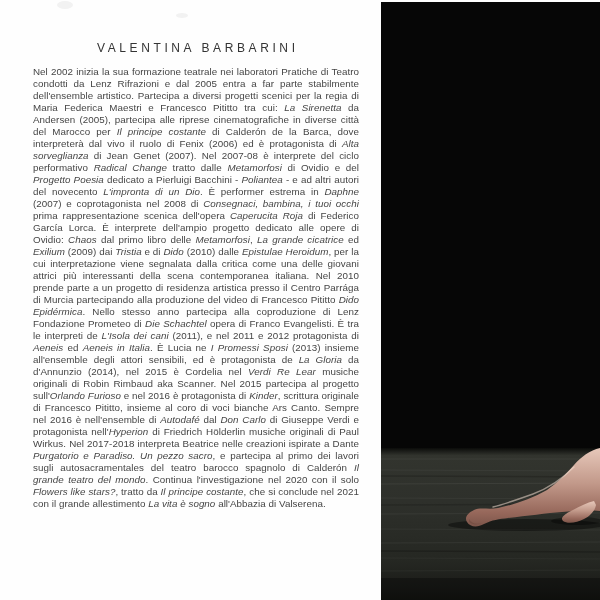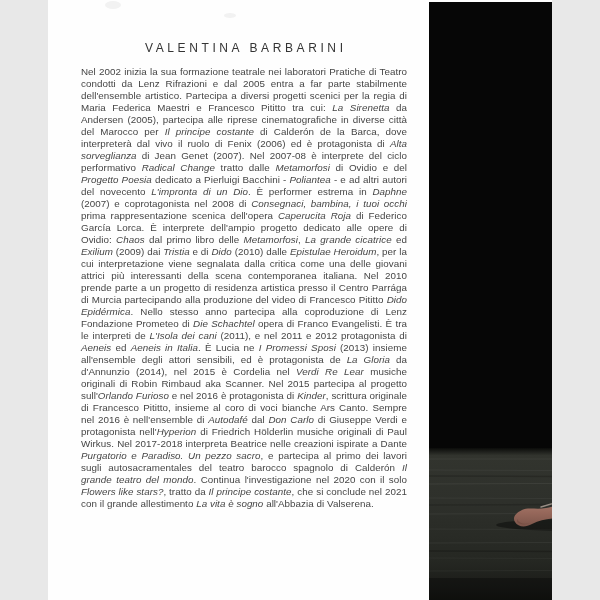--- a/index.html
+++ b/index.html
@@ -1,17 +1,17 @@
 <!DOCTYPE html>
 <html><head>
 <meta charset="utf-8">
 <style>
   html,body { margin:0; padding:0; background:#e8e8e8; }
   .page {
-    position:relative; width:504px; height:600px; background:#fefefe;
+    position:relative; width:600px; height:600px; background:#fefefe;
     font-family:"Liberation Sans","DejaVu Sans",sans-serif; overflow:hidden;
     margin:0 auto;
   }
   .title {
     position:absolute; left:33px; top:41px; width:326px;
     text-align:center; font-size:12px; font-weight:400;
     letter-spacing:3.6px; text-indent:3.6px; color:#343434;
   }
   .bio {
     position:absolute; left:33px; top:66px; width:326px;

